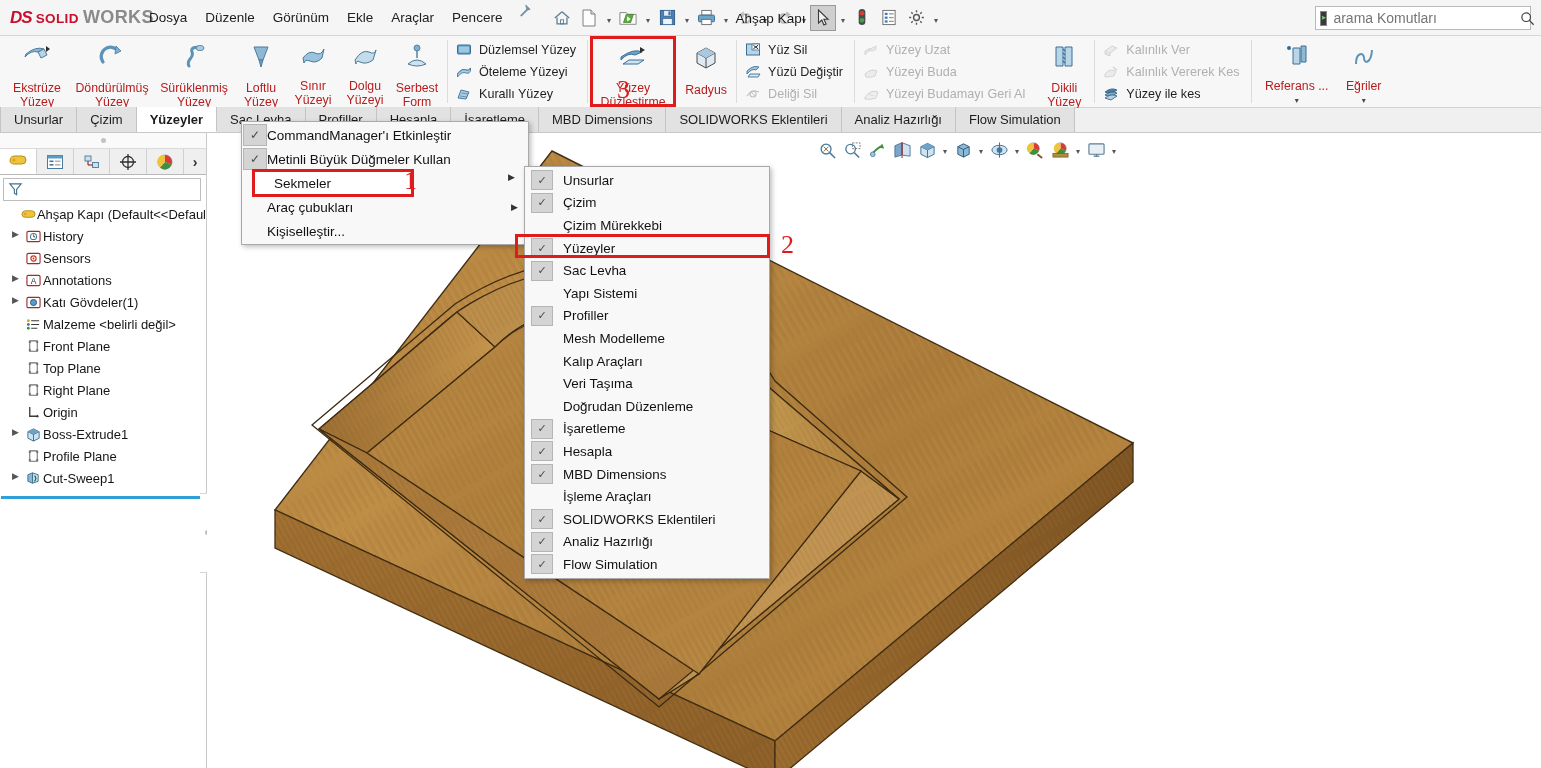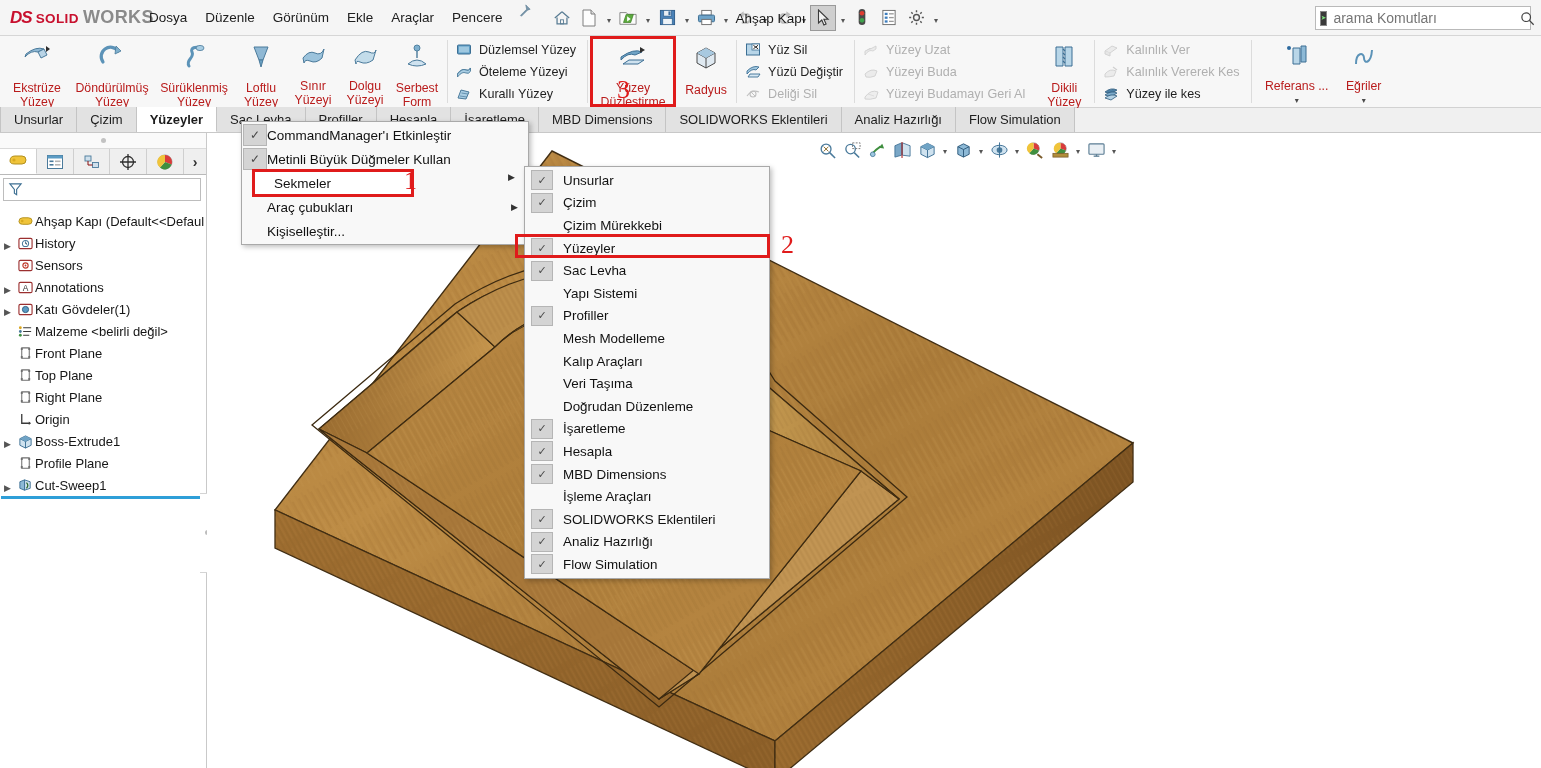--- a/index.html
+++ b/index.html
@@ -153,21 +153,21 @@
     color: #333; font-size: 14px; font-weight: bold;
   }
 
   .filterbar {
     height: 23px; margin: 3px 5px 0 3px; border: 1px solid #bdbdbd;
     background: #fff; display: flex; align-items: center; padding-left: 4px;
   }
 
   .tree { padding-top: 6px; font-size: 13px; }
   .tnode {
-    display: flex; align-items: flex-end; height: 22px; padding-left: 0;
+    display: flex; align-items: flex-start; height: 22px; padding-left: 8px;
     white-space: nowrap; cursor: default;
   }
   .twist {
     width: 15px; display: flex; align-items: center; justify-content: center;
     color: #555; font-size: 9px;
   }
   .tico { width: 20px; display: flex; align-items: center; justify-content: center; }
   .tlab { color: #161616; }
   .tlab.root { }
   .tree-sel-line {

